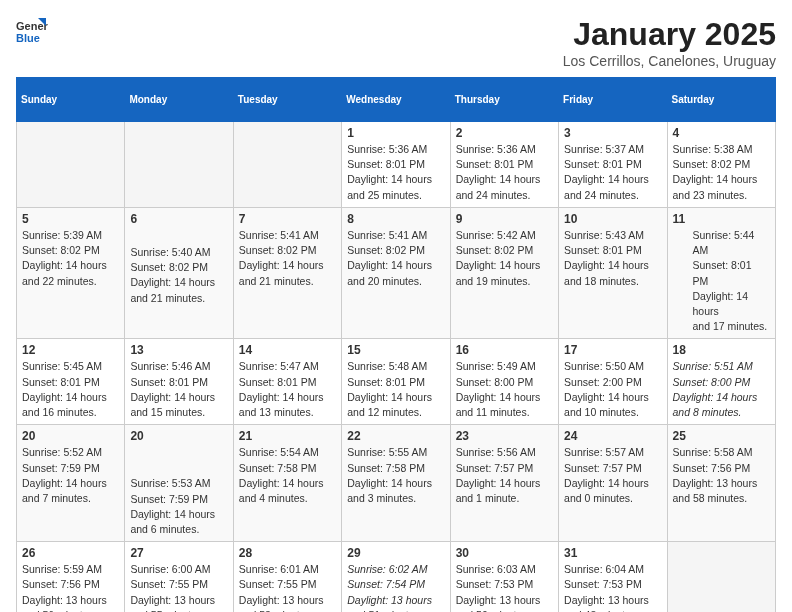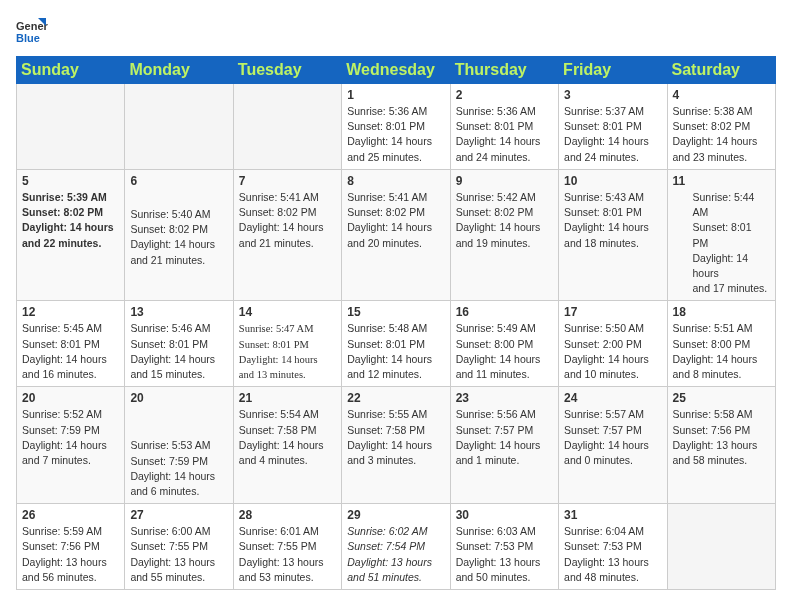--- a/index.html
+++ b/index.html
@@ -39,24 +39,24 @@
       font-size: 14px;
       color: #555;
     }
     .calendar {
       width: 100%;
       border-collapse: collapse;
       border: 1px solid #ccc;
     }
     .calendar th {
       background-color: #1565c0;
-      color: #bef264;
-      font-size: 16px;
+      color: #ffffff;
+      font-size: 10px;
       font-weight: bold;
-      padding: 4px 4px;
+      padding: 16px 4px;
       text-align: left;
       border: 1px solid #1565c0;
     }
     .calendar td {
       vertical-align: top;
       border: 1px solid #ccc;
       padding: 4px 5px;
       width: 108px;
       min-height: 80px;
       font-size: 10.5px;
@@ -81,20 +81,24 @@
 <body>
 
 <div class="header-area">
   <div class="logo">
     <svg class="logo-icon" viewBox="0 0 32 32">
       <text x="0" y="14" font-size="11" font-weight="bold" fill="#333">General</text>
       <text x="0" y="26" font-size="11" font-weight="bold" fill="#1565c0">Blue</text>
       <polygon points="22,2 30,10 30,2" fill="#1565c0"></polygon>
     </svg>
   </div>
+  <div class="title-block">
+    <div class="calendar-title">January 2025</div>
+    <div class="calendar-subtitle">Los Cerrillos, Canelones, Uruguay</div>
+  </div>
 </div>
 
 <table class="calendar">
   <thead>
     <tr>
     <th>Sunday</th>
         <th>Monday</th>
         <th>Tuesday</th>
         <th>Wednesday</th>
         <th>Thursday</th>
@@ -132,21 +136,21 @@
           <span class="day-number">4</span>
           <div class="day-info" style="white-space: pre-line;">Sunrise: 5:38 AM
 Sunset: 8:02 PM
 Daylight: 14 hours
 and 23 minutes.</div>
         </td>
       </tr>
       <tr>
         <td>
           <span class="day-number">5</span>
-          <div class="day-info" style="white-space: pre-line; font-weight: bold;">Sunrise: 5:39 AM
+          <div class="day-info" style="white-space: pre-line;">Sunrise: 5:39 AM
 Sunset: 8:02 PM
 Daylight: 14 hours
 and 22 minutes.</div>
         </td>
         <td>
           <span class="day-number">6</span>
           <div class="day-info" style="white-space: pre-line; margin-top: 19px;">Sunrise: 5:40 AM
 Sunset: 8:02 PM
 Daylight: 14 hours
 and 21 minutes.</div>
@@ -197,21 +201,21 @@
         </td>
         <td>
           <span class="day-number">13</span>
           <div class="day-info" style="white-space: pre-line;">Sunrise: 5:46 AM
 Sunset: 8:01 PM
 Daylight: 14 hours
 and 15 minutes.</div>
         </td>
         <td>
           <span class="day-number">14</span>
-          <div class="day-info" style="white-space: pre-line; font-family: Liberation Serif, serif;">Sunrise: 5:47 AM
+          <div class="day-info" style="white-space: pre-line;">Sunrise: 5:47 AM
 Sunset: 8:01 PM
 Daylight: 14 hours
 and 13 minutes.</div>
         </td>
         <td>
           <span class="day-number">15</span>
           <div class="day-info" style="white-space: pre-line;">Sunrise: 5:48 AM
 Sunset: 8:01 PM
 Daylight: 14 hours
 and 12 minutes.</div>
@@ -225,21 +229,21 @@
         </td>
         <td>
           <span class="day-number">17</span>
           <div class="day-info" style="white-space: pre-line;">Sunrise: 5:50 AM
 Sunset: 2:00 PM
 Daylight: 14 hours
 and 10 minutes.</div>
         </td>
         <td>
           <span class="day-number">18</span>
-          <div class="day-info" style="white-space: pre-line;">Sunrise: 5:51 AM
+          <div class="day-info" style="white-space: pre-line; font-style: italic;">Sunrise: 5:51 AM
 Sunset: 8:00 PM
 Daylight: 14 hours
 and 8 minutes.</div>
         </td>
       </tr>
       <tr>
         <td>
           <span class="day-number">20</span>
           <div class="day-info" style="white-space: pre-line;">Sunrise: 5:52 AM
 Sunset: 7:59 PM

